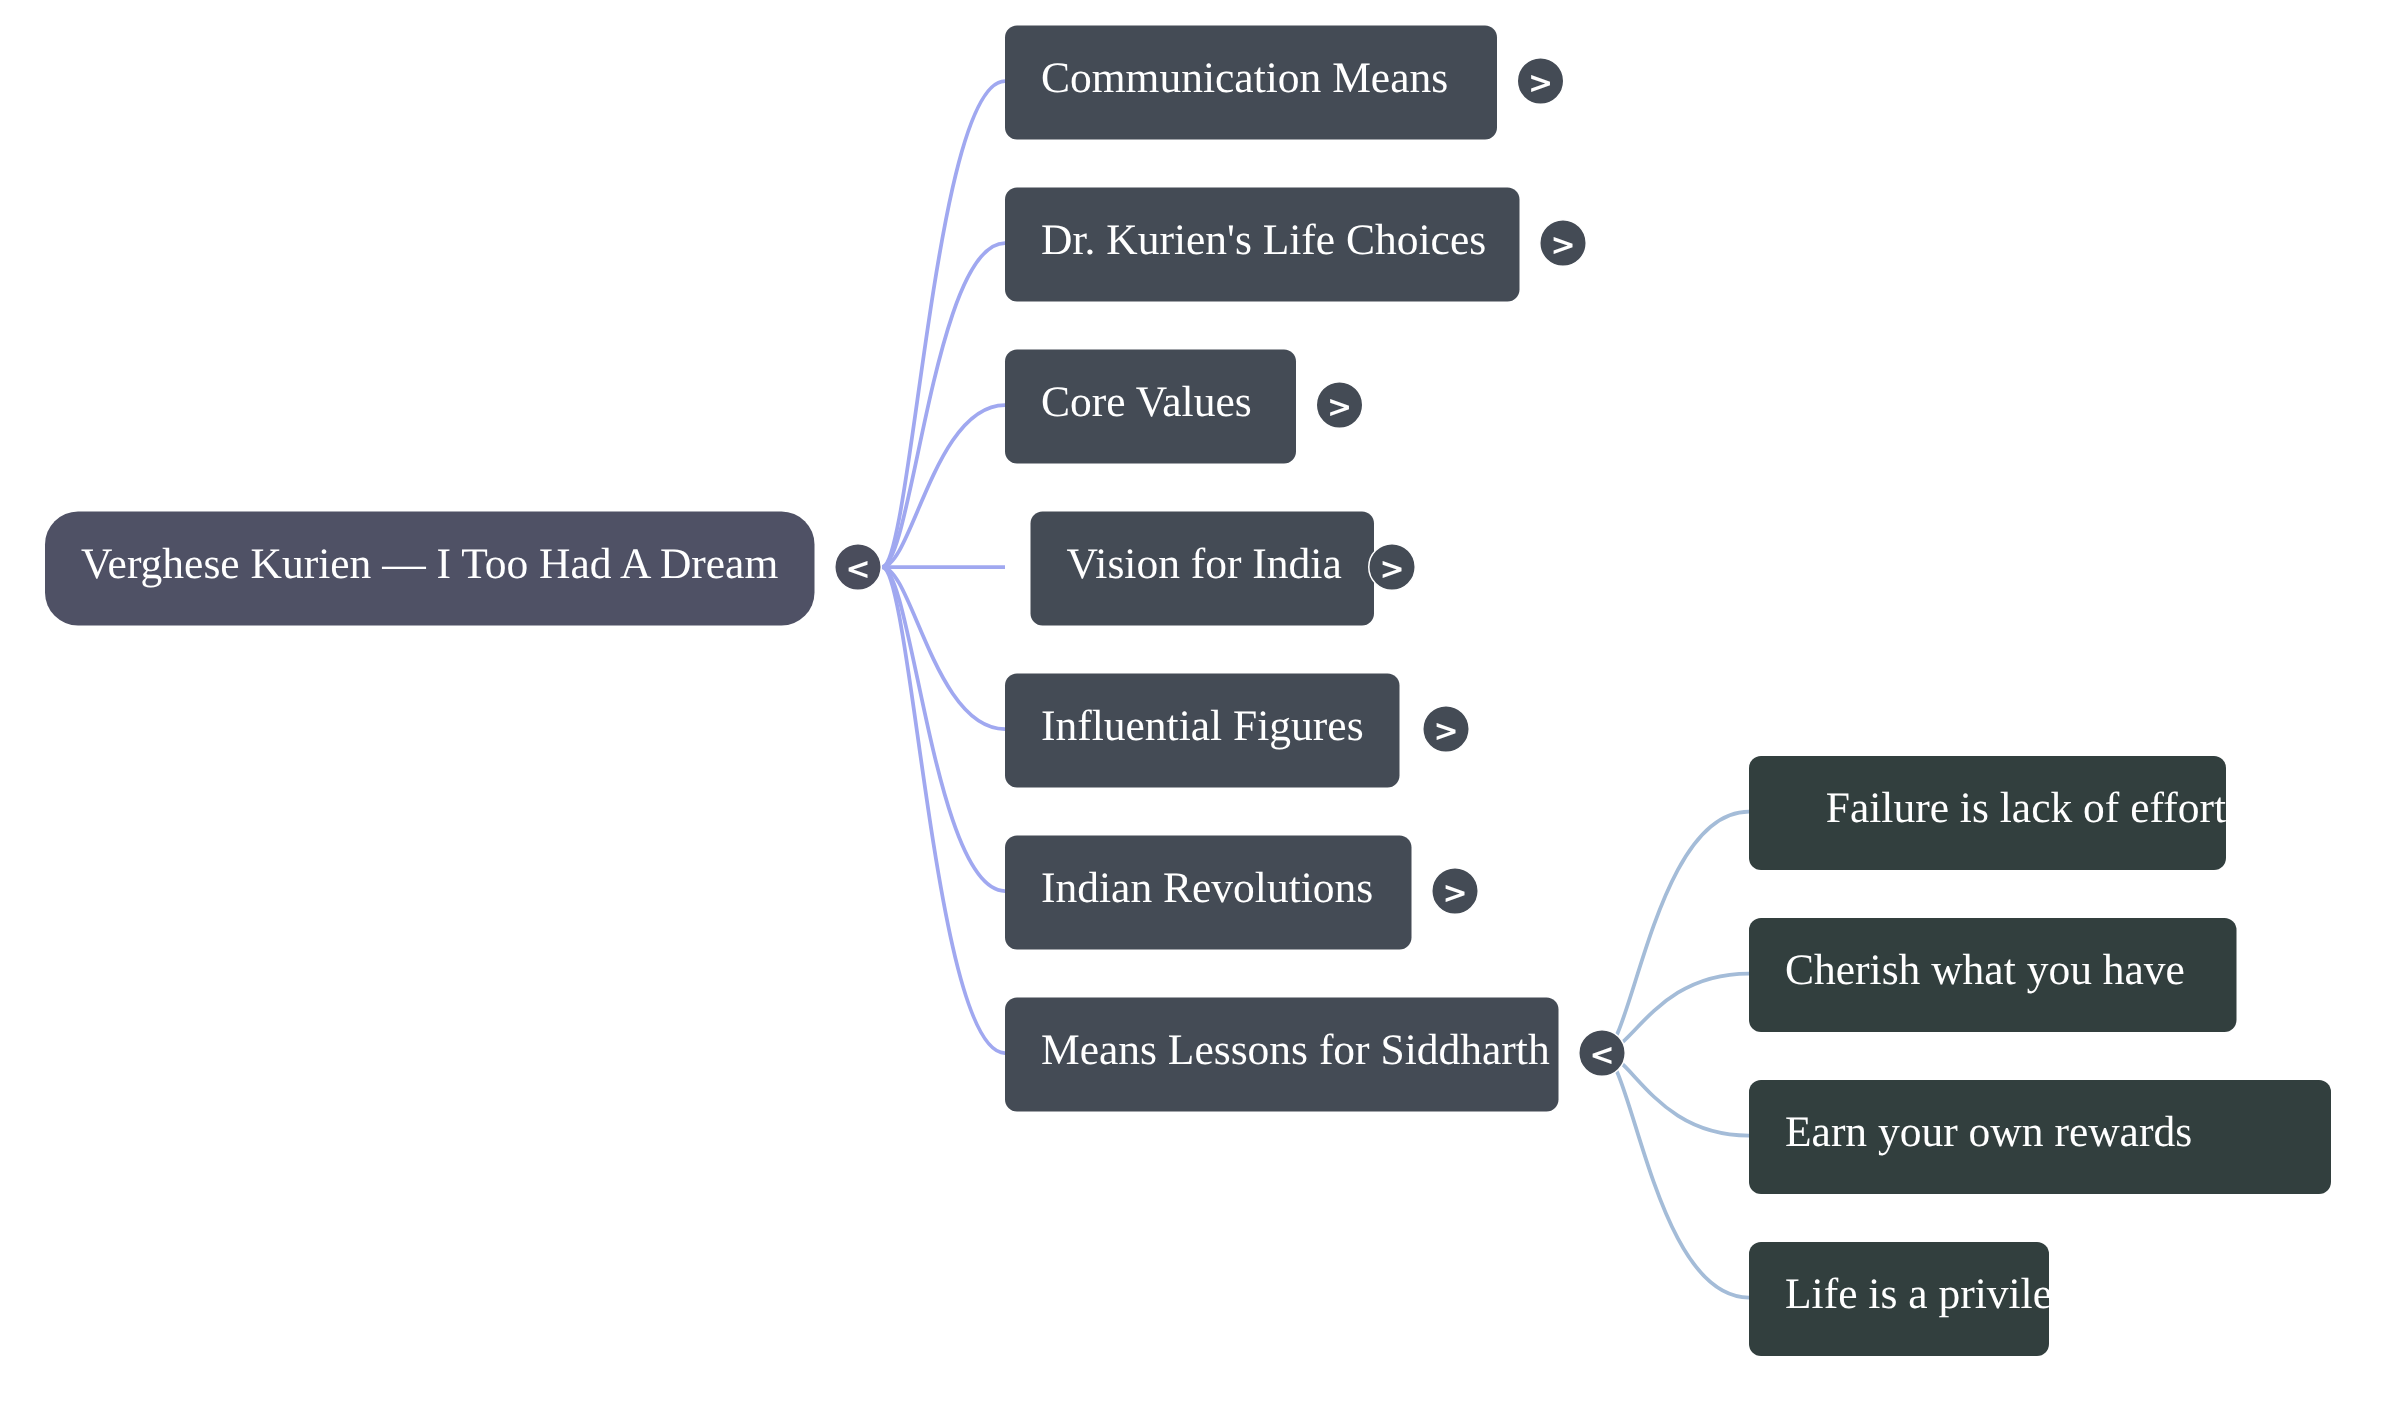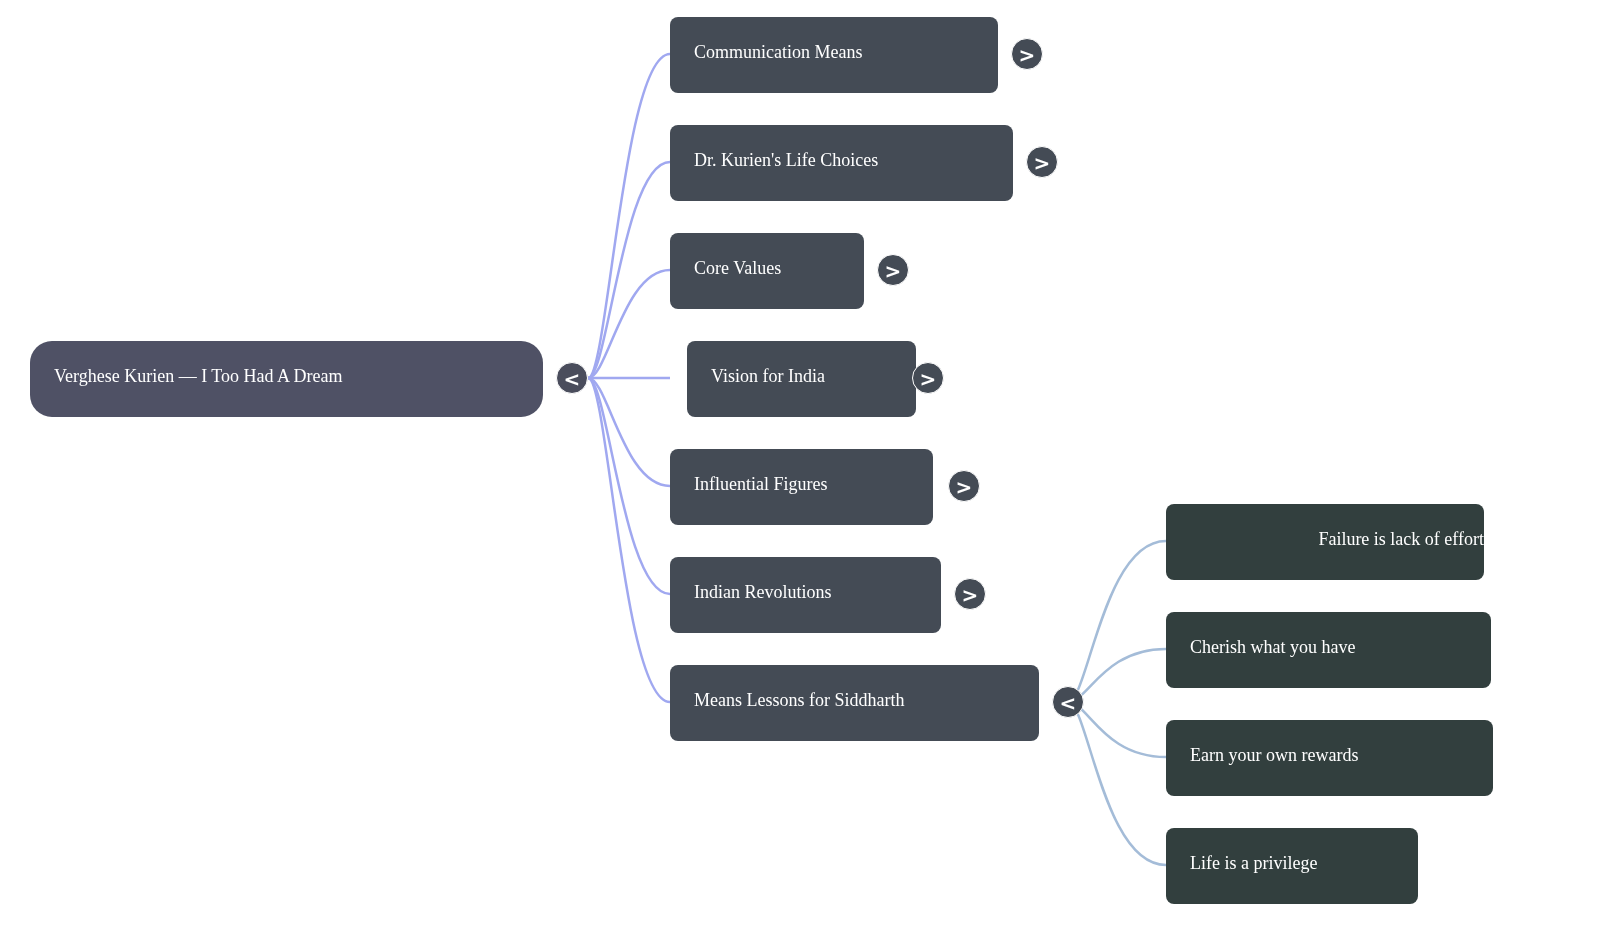--- a/index.html
+++ b/index.html
@@ -1,20 +1,20 @@
 <!DOCTYPE html>
 <html><head>
   <meta charset="utf-8">
   <style>
     html, body { margin: 0; padding: 0; background: #ffffff; }
     body { width: 1600px; height: 937px; position: relative; overflow: hidden;
            font-family: "Liberation Serif", "DejaVu Serif", serif; }
     #edges { position: absolute; left: 0; top: 0; width: 1600px; height: 937px; }
     .node { position: absolute; box-sizing: border-box; height: 76px; border-radius: 8px;
-            color: #ffffff; font-size: 18px; line-height: 76px; padding-left: 24px;
+            color: #ffffff; font-size: 29px; line-height: 76px; padding-left: 24px;
             white-space: nowrap; }
     .node span { position: relative; top: -3px; }
     .root { background: #4f5165; }
     .l1 { background: #444b55; }
     .l2 { background: #323f3e; }
     .toggle { position: absolute; width: 32px; height: 32px; border-radius: 50%;
               background: #444b55; color: #ffffff; font-family: "DejaVu Sans", sans-serif;
               font-size: 20px; font-weight: bold; line-height: 32px; text-align: center;
               border: 1px solid #ffffff; box-sizing: border-box; cursor: pointer; }
     .toggle.root-t { background: #4a4d5c; }
@@ -51,15 +51,15 @@
     <div class="node l1" style="left: 670px; top: 341px; width: 229px; margin-left: 17px;"><span>Vision for India</span></div>
     <div class="toggle" style="left: 912px; top: 362px;">&gt;</div>
     <div class="node l1" style="left: 670px; top: 449px; width: 263px;"><span>Influential Figures</span></div>
     <div class="toggle" style="left: 948px; top: 470px;">&gt;</div>
     <div class="node l1" style="left: 670px; top: 557px; width: 271px;"><span>Indian Revolutions</span></div>
     <div class="toggle" style="left: 954px; top: 578px;">&gt;</div>
     <div class="node l1" style="left: 670px; top: 665px; width: 369px;"><span>Means Lessons for Siddharth</span></div>
     <div class="toggle" style="left: 1052px; top: 686px;">&lt;</div>
     <div class="node l2" style="left: 1166px; top: 504px; width: 318px; text-align: right;"><span>Failure is lack of effort</span></div>
     <div class="node l2" style="left: 1166px; top: 612px; width: 325px;"><span>Cherish what you have</span></div>
-    <div class="node l2" style="left: 1166px; top: 720px; width: 327px;"><span>Earn your own rewards</span></div>
-    <div class="node l2" style="left: 1166px; top: 828px; width: 252px;"><span>Life is a privilege</span></div>
+    <div class="node l2" style="left: 1166px; top: 720px; width: 388px;"><span>Earn your own rewards</span></div>
+    <div class="node l2" style="left: 1166px; top: 828px; width: 200px;"><span>Life is a privilege</span></div>
   </div>
 
 </body></html>

